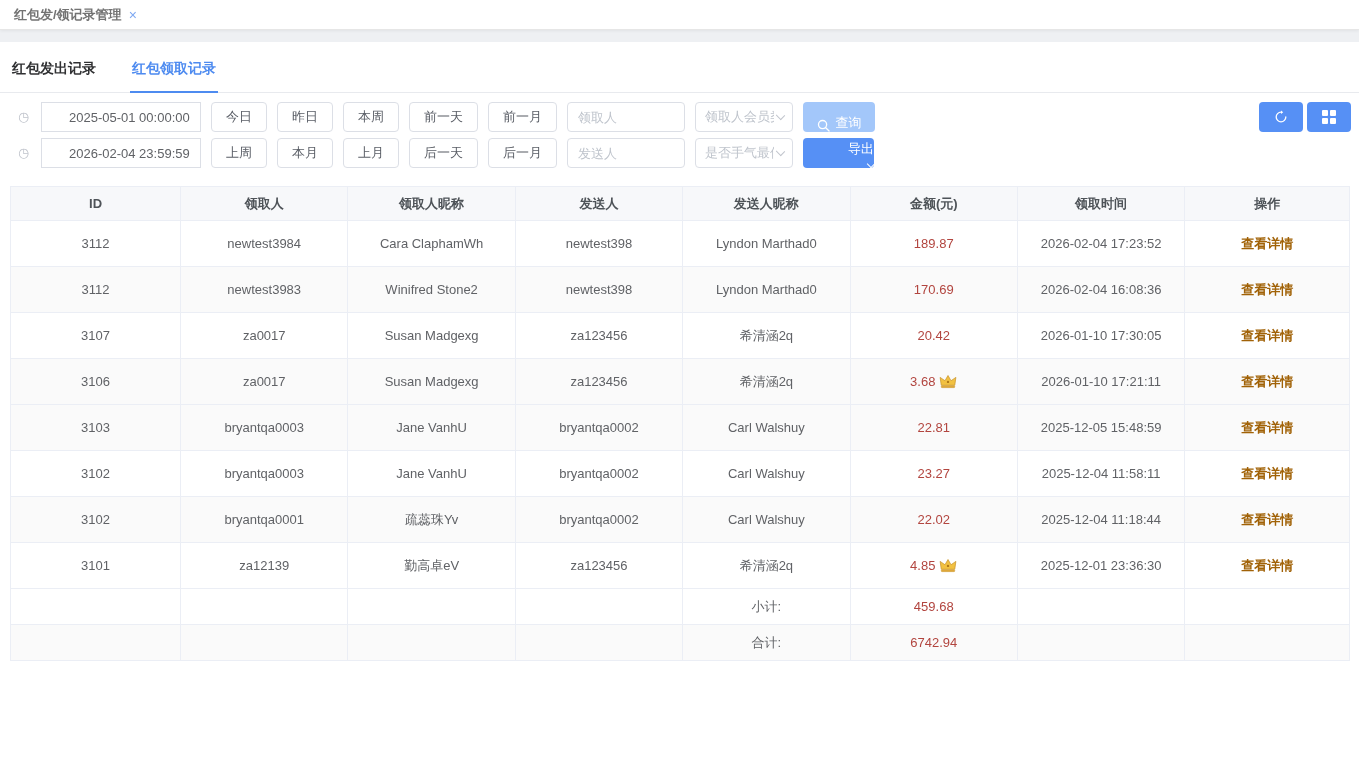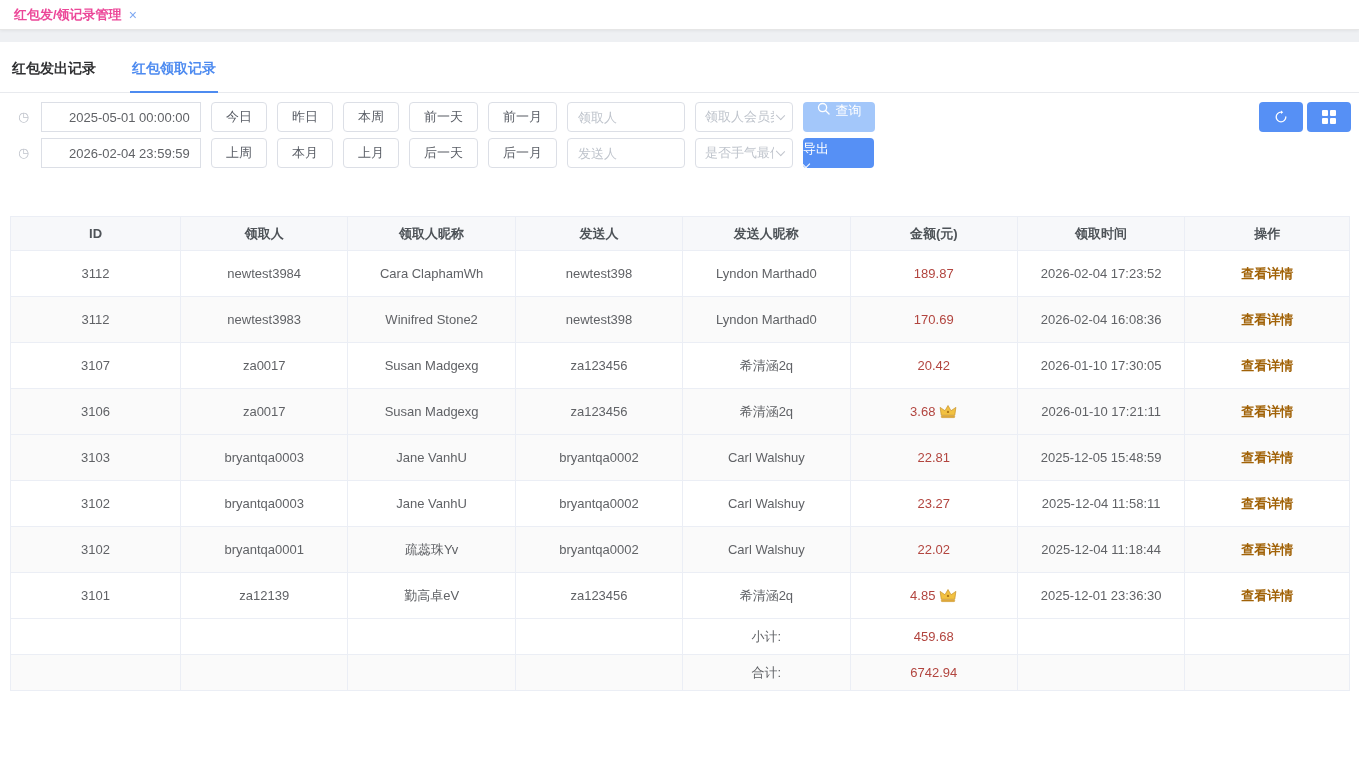--- a/index.html
+++ b/index.html
@@ -8,21 +8,21 @@
     font-family:"Liberation Sans","DejaVu Sans",sans-serif;
     background:#eef0f3; color:#606266; font-size:13px;
   }
   
   .route-bar{
     height:30px; background:#fff; border-bottom:1px solid #e6e6e6;
     box-shadow:0 1px 3px rgba(0,0,0,.06);
     display:flex; align-items:center; padding:0 14px; position:relative; z-index:2;
   }
   .route-tab{ display:flex; align-items:center; gap:7px; cursor:pointer; }
-  .route-tab .label{ color:#ec4899; font-size:13px; font-weight:700; }
+  .route-tab .label{ color:#737373; font-size:13px; font-weight:700; }
   .route-tab .close{ color:#7ea8f2; font-size:14px; line-height:1; cursor:pointer; }
   
   .main{ background:#fff; margin-top:12px; height:724px; }
   
   .tabs-row{ padding:14px 10px 0; border-bottom:1px solid #e8eaee; display:flex; }
   .tab{
     font-size:14px; font-weight:700; color:#303133; padding:4px 2px 13px;
     margin-right:32px; cursor:pointer; border-bottom:2px solid transparent; margin-bottom:-1px;
   }
   .tab.active{ color:#4e8bf0; border-bottom-color:#4e8bf0; }
@@ -47,38 +47,38 @@
   .text-input::placeholder{ color:#bfc4cc; }
   .select{ width:98px; position:relative; display:flex; align-items:center; padding:0 18px 0 9px; cursor:pointer; }
   .select .ph{ color:#bfc4cc; white-space:nowrap; overflow:hidden; }
   .chev{
     position:absolute; right:8px; top:10px; width:7px; height:7px;
     border-right:1.5px solid #c0c4cc; border-bottom:1.5px solid #c0c4cc;
     transform:rotate(45deg) scaleY(.9); margin-top:-1px;
   }
   .btn-primary{
     height:30px; border:none; border-radius:4px; color:#fff; font-size:13px; cursor:pointer;
-    display:inline-flex; align-items:flex-start; justify-content:center; gap:6px;
+    display:inline-flex; align-items:flex-end; justify-content:center; gap:6px;
     font-family:"Liberation Sans","DejaVu Sans",sans-serif;
   }
   .btn-search{ background:#a3c7fa; width:72px; }
   .btn-export{ background:#5690f5; width:71px;flex-direction:column; }
   .chev-white{
     width:6px; height:6px; border-right:1.5px solid #fff; border-bottom:1.5px solid #fff;
     transform:rotate(45deg); margin-top:-3px;
   }
   .toolbar-right{ display:flex; gap:4px; align-items:flex-start; }
   .icon-btn{
     width:44px; height:30px; background:#5690f5; border:none; border-radius:4px;
     display:flex; align-items:center; justify-content:center; cursor:pointer;
   }
   .grid-glyph{ display:grid; grid-template-columns:6px 6px; grid-template-rows:6px 6px; gap:2px; }
   .grid-glyph span{ background:#fff; border-radius:1px; }
   
-  .table-wrap{ margin:48px 9px 0 10px; }
+  .table-wrap{ margin:18px 9px 0 10px; }
   table{ width:100%; border-collapse:collapse; table-layout:fixed; }
   th,td{ border:1px solid #ebeef5; text-align:center; padding:0 6px; overflow:hidden; white-space:nowrap; }
   thead th{ background:#f7f8fa; height:34px; color:#4e5358; font-weight:700; font-size:13px; }
   tbody td{ height:46px; color:#606266; font-size:13px; background:#fff; }
   tr.stripe td{ background:#fafafa; }
   tr.summary td{ height:36px; }
   .amount{ color:#b2453f; }
   .crown{ width:18px; height:15px; vertical-align:-3px; margin-left:4px; }
   .detail-link{ color:#a16207; font-weight:700; cursor:pointer; text-decoration:none; }
 </style>

